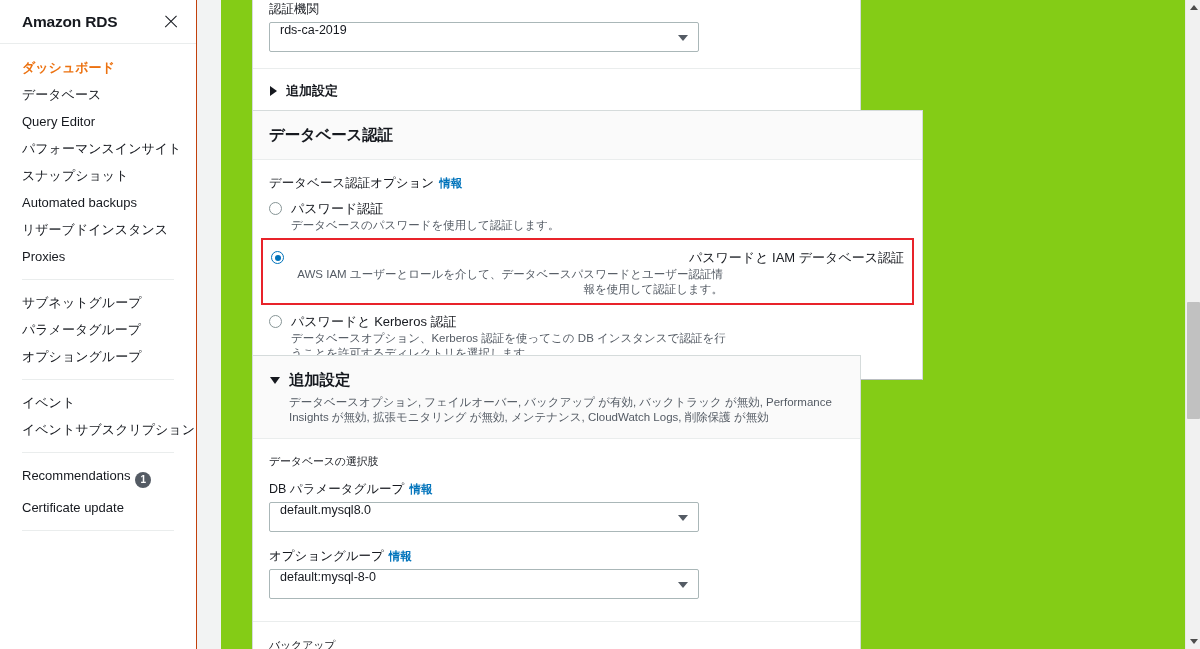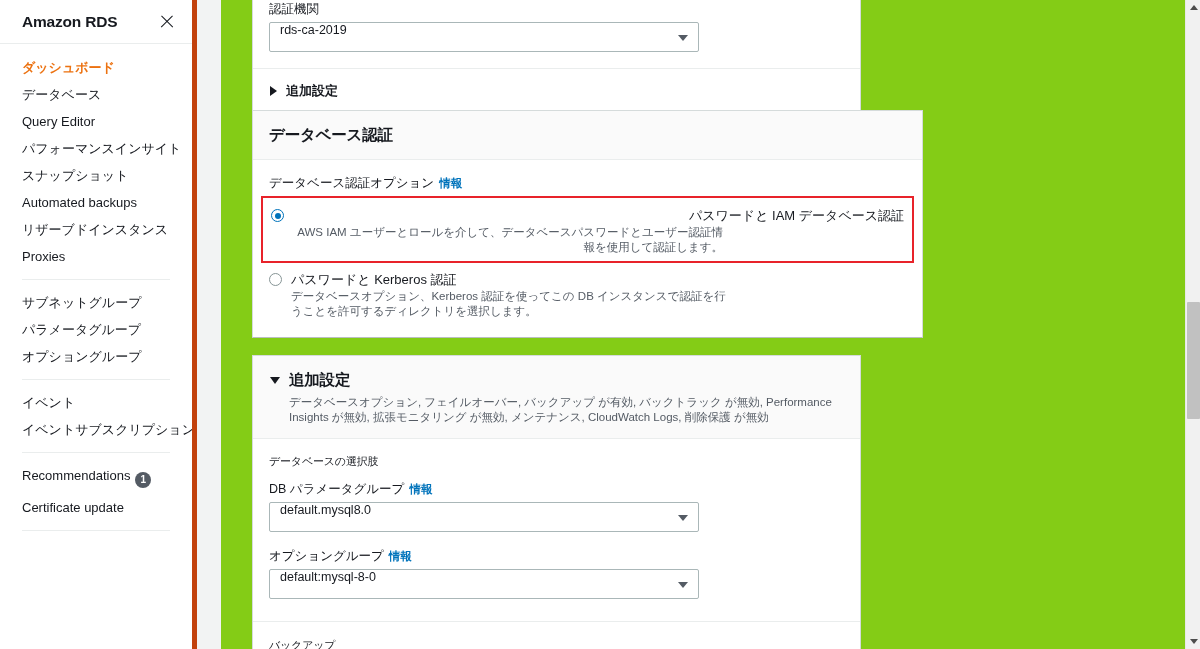--- a/index.html
+++ b/index.html
@@ -11,21 +11,21 @@
     font-family: "Liberation Sans", "DejaVu Sans", sans-serif;
     color: #16191f;
   }
   #root { position: relative; width: 1200px; height: 649px; }
 
   
   .sidebar {
     position: absolute; left: 0; top: 0;
     width: 197px; height: 649px;
     background: #ffffff;
-    border-right: 5px solid #c2410c;
+    border-right: 1px solid #c2410c;
     overflow: hidden;
   }
   .sidebar-header {
     height: 44px;
     display: flex; align-items: center; justify-content: space-between;
     padding: 0 16px 0 22px;
     border-bottom: 1px solid #eaeded;
   }
   .sidebar-title {
     font-size: 15.5px; font-weight: bold; letter-spacing: -0.2px;
@@ -285,20 +285,27 @@
 
     <div class="card" style="position:absolute; left:31px; top:110px; width:671px;">
       <div class="card-header">
         <h2>データベース認証</h2>
       </div>
       <div class="card-body" style="padding:15px 16px 18px 16px;">
         <div class="field-label">
           <span>データベース認証オプション</span><span class="info">情報</span>
         </div>
 
+        <div class="radio-row">
+          <span class="radio"></span>
+          <span class="radio-text">
+            <span class="radio-title">パスワード認証</span>
+            <div class="radio-desc" style="padding-left:0;">データベースのパスワードを使用して認証します。</div>
+          </span>
+        </div>
 
         <div class="highlight-box">
           <div class="radio-row">
             <span class="radio checked"></span>
             <span class="radio-text">
               <span class="radio-title">パスワードと IAM データベース認証</span>
               <div class="radio-desc" style="padding-left:0; max-width:430px;">AWS IAM ユーザーとロールを介して、データベースパスワードとユーザー認証情報を使用して認証します。</div>
             </span>
           </div>
         </div>

